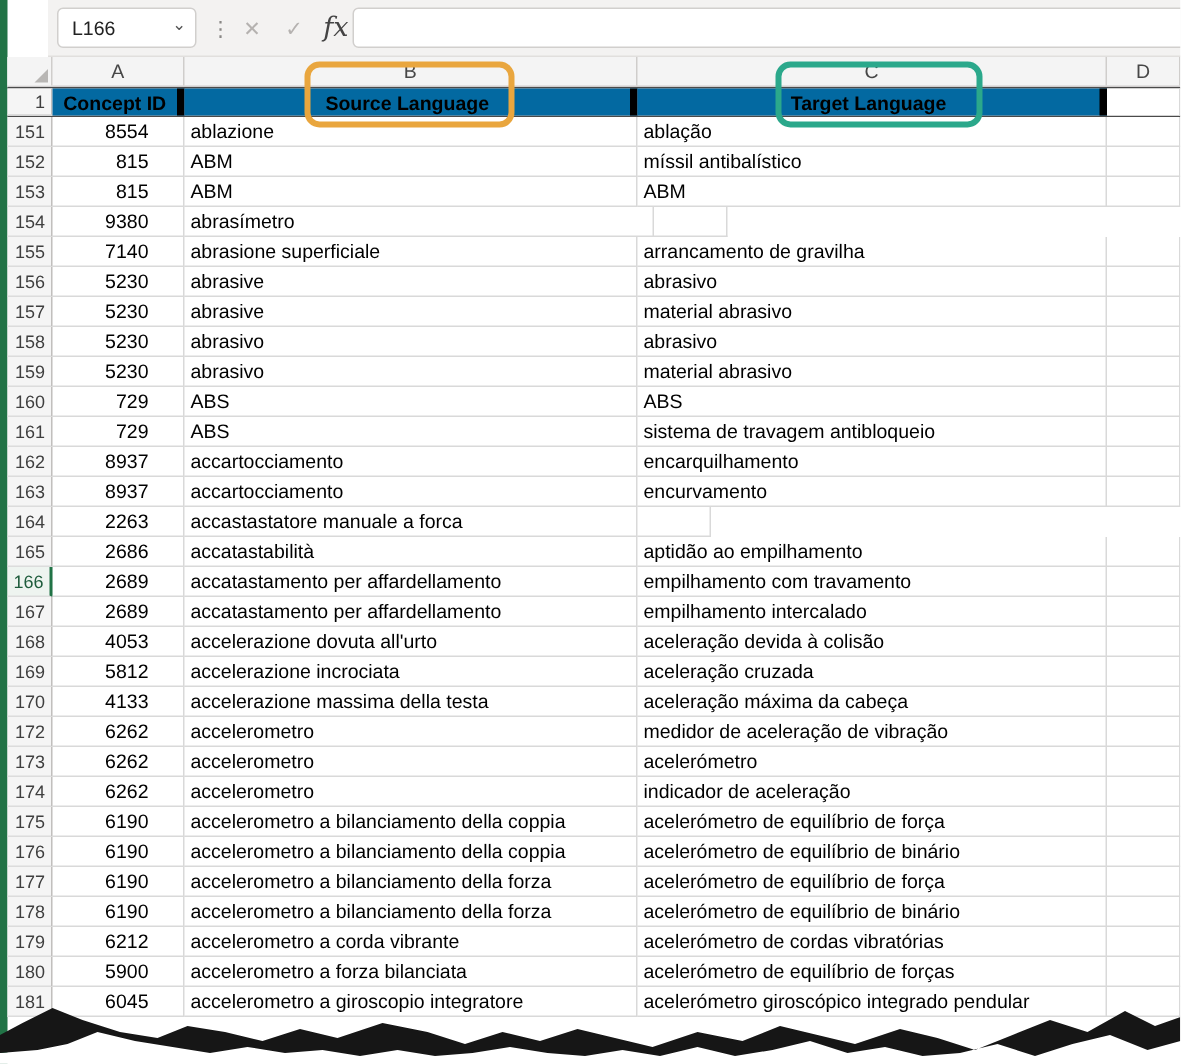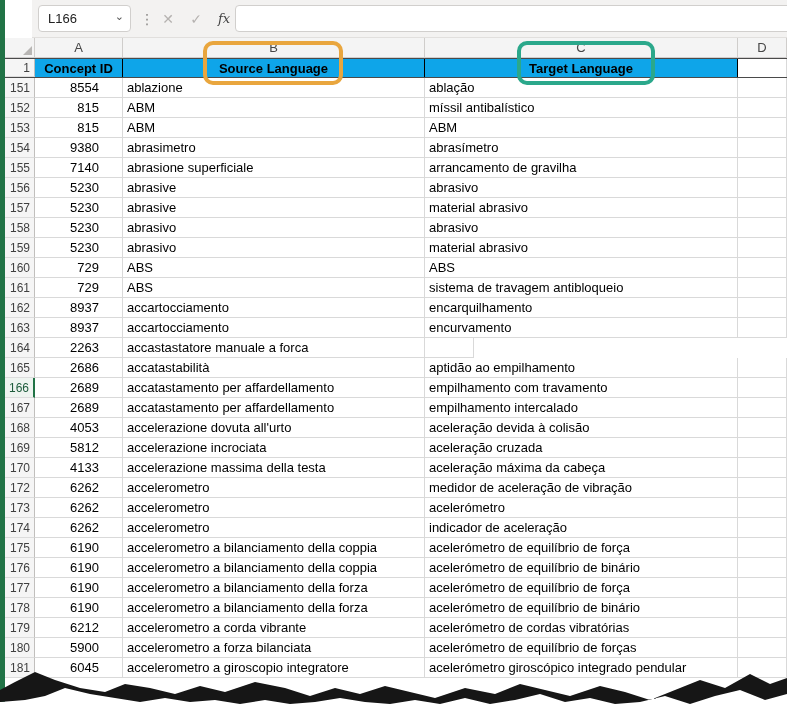--- a/index.html
+++ b/index.html
@@ -29,21 +29,21 @@
     position:absolute; left:108px; top:6px; width:14px; height:26px;
     display:flex; align-items:center; justify-content:center;
     color:#8a8886; font-size:14px;
   }
   .fx-group { position:absolute; left:124px; top:5px; height:27px; display:flex; align-items:center; gap:4px; }
   .fx-btn {
     width:24px; height:24px; display:flex; align-items:center; justify-content:center;
     font-size:14px; border-radius:3px;
   }
   .fx-btn.dim { color:#b5b2b0; }
-  .fx-btn.fx { color:#444; font-family:"DejaVu Serif", serif; font-style:italic; font-size:13px; }
+  .fx-btn.fx { color:#444; font-family:"DejaVu Serif", serif; font-style:italic; font-size:18px; }
   .formulabar {
     position:absolute; left:203px; top:5px; width:579px; height:27px;
     background:#fff; border:1px solid #d1cfcd; border-radius:4px 0 0 4px;
     font-size:13px; color:#222; display:flex; align-items:center; padding-left:8px;
   }
 
   
   .grid { position:absolute; left:5px; top:38px; width:782px; }
   .g-row { display:flex; height:20px; }
   .c-rowhead { width:30px; }
@@ -60,23 +60,23 @@
   }
   .corner { position:relative; border-right:1px solid #cfcdcb; background:#f4f4f4; }
   .corner .tri {
     position:absolute; right:2px; bottom:2px; width:0; height:0;
     border-left:9px solid transparent; border-bottom:9px solid #b8b6b4;
   }
 
   
   .hdr-row { border-top:1px solid #4a4a4a; border-bottom:1px solid #4a4a4a; }
   .hdr-cell {
-    background:#0ea5e9; font-weight:bold; font-size:13px; color:#000;
+    background:#0369a1; font-weight:bold; font-size:13px; color:#000;
     display:flex; align-items:center; justify-content:center;
-    border-right:1px solid #000000; height:100%; white-space:nowrap; overflow:hidden;
+    border-right:5px solid #000000; height:100%; white-space:nowrap; overflow:hidden;
   }
   .hdr-cell.empty { background:#fff; border-right:1px solid #d9d9d9; }
   .rowhead {
     background:#f5f5f5; border-right:1px solid #c1bfbd; border-bottom:1px solid #dcdcdc;
     font-size:12px; color:#3f3f3f; display:flex; align-items:center; justify-content:flex-end;
     padding-right:4px; height:100%;
   }
   .rowhead.active { color:#1e5c3c; border-right:2px solid #217346; background:#eef4f0; }
 
   
@@ -154,21 +154,20 @@
         <div class="g-row d-row">
     <div class="c-rowhead rowhead">153</div>
     <div class="c-a cell num">815</div>
     <div class="c-b cell txt">ABM</div>
     <div class="c-c cell txt">ABM</div>
     <div class="c-d cell"></div>
   </div>
         <div class="g-row d-row">
     <div class="c-rowhead rowhead">154</div>
     <div class="c-a cell num">9380</div>
-    <div class="c-b cell txt">abrasimetro</div>
     <div class="c-c cell txt">abrasímetro</div>
     <div class="c-d cell"></div>
   </div>
         <div class="g-row d-row">
     <div class="c-rowhead rowhead">155</div>
     <div class="c-a cell num">7140</div>
     <div class="c-b cell txt">abrasione superficiale</div>
     <div class="c-c cell txt">arrancamento de gravilha</div>
     <div class="c-d cell"></div>
   </div>

